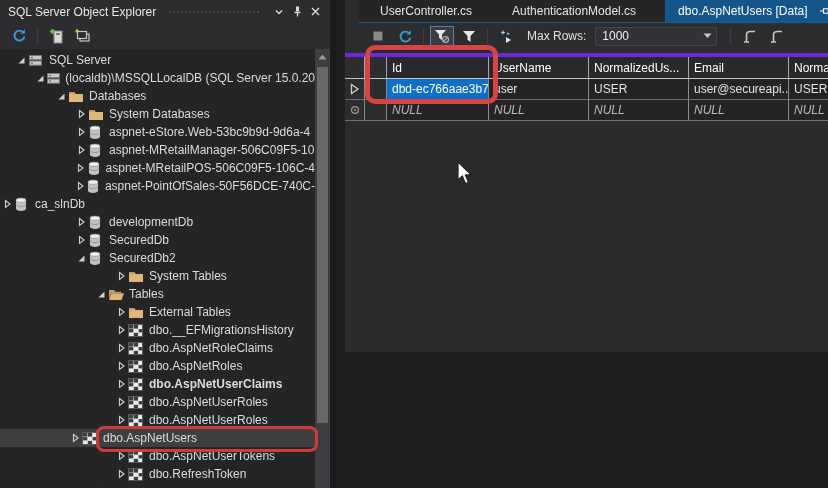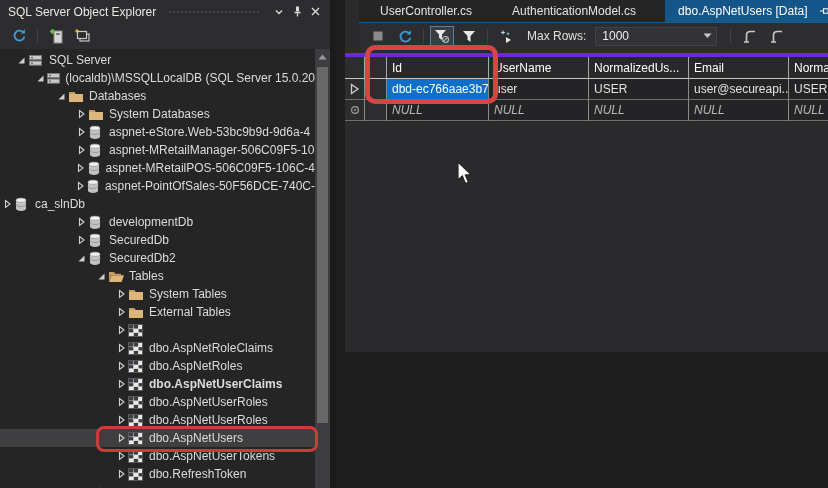--- a/index.html
+++ b/index.html
@@ -332,20 +332,34 @@
         </span>
         <span class="tree-icon">
           <svg width="14" height="15" viewBox="0 0 14 15">
             <path d="M2 3.2 v8.4 c0 1.4 2.3 2.4 5 2.4 s5 -1 5 -2.4 V3.2" fill="#c2c2c0"></path>
             <ellipse cx="7" cy="3.2" rx="5" ry="2.1" fill="#efefed" stroke="#8a8a8a" stroke-width="0.6"></ellipse>
             <path d="M2 7.3 c0 1.3 2.3 2.2 5 2.2 s5 -0.9 5 -2.2" fill="none" stroke="#8f8f8f" stroke-width="0.8"></path>
           </svg>
         </span>
         <span class="tree-label">SecuredDb2</span>
       </div>
+      <div class="tree-row" style="padding-left: 114px;">
+        <span class="expander">
+          <svg width="9" height="10" viewBox="0 0 9 10">
+            <path d="M2.5 1.5 L7 5 L2.5 8.5 Z" fill="none" stroke="#cfcfcf" stroke-width="1.1"></path>
+          </svg>
+        </span>
+        <span class="tree-icon">
+          <svg width="16" height="13" viewBox="0 0 16 13">
+            <path d="M1 2 h5.2 l1.4 2 H15 v8 H1 Z" fill="#dcb67a"></path>
+            <path d="M1 2 h5.2 l1.4 2 H1 Z" fill="#c49c5f"></path>
+          </svg>
+        </span>
+        <span class="tree-label">System Tables</span>
+      </div>
       <div class="tree-row" style="padding-left: 94px;">
         <span class="expander">
           <svg width="9" height="10" viewBox="0 0 9 10">
             <path d="M7.5 2.5 V8.5 H1.5 Z" fill="#cfcfcf"></path>
           </svg>
         </span>
         <span class="tree-icon">
           <svg width="17" height="13" viewBox="0 0 17 13">
             <path d="M1 2 h5 l1.3 1.8 H13 V5 H3.2 L1 12 Z" fill="#c49c5f"></path>
             <path d="M3.4 5.2 H16 L13.5 12 H1.2 Z" fill="#dcb67a"></path>
@@ -358,52 +372,39 @@
           <svg width="9" height="10" viewBox="0 0 9 10">
             <path d="M2.5 1.5 L7 5 L2.5 8.5 Z" fill="none" stroke="#cfcfcf" stroke-width="1.1"></path>
           </svg>
         </span>
         <span class="tree-icon">
           <svg width="16" height="13" viewBox="0 0 16 13">
             <path d="M1 2 h5.2 l1.4 2 H15 v8 H1 Z" fill="#dcb67a"></path>
             <path d="M1 2 h5.2 l1.4 2 H1 Z" fill="#c49c5f"></path>
           </svg>
         </span>
-        <span class="tree-label">System Tables</span>
-      </div>
-      <div class="tree-row" style="padding-left: 114px;">
-        <span class="expander">
-          <svg width="9" height="10" viewBox="0 0 9 10">
-            <path d="M2.5 1.5 L7 5 L2.5 8.5 Z" fill="none" stroke="#cfcfcf" stroke-width="1.1"></path>
-          </svg>
-        </span>
-        <span class="tree-icon">
-          <svg width="16" height="13" viewBox="0 0 16 13">
-            <path d="M1 2 h5.2 l1.4 2 H15 v8 H1 Z" fill="#dcb67a"></path>
-            <path d="M1 2 h5.2 l1.4 2 H1 Z" fill="#c49c5f"></path>
-          </svg>
-        </span>
         <span class="tree-label">External Tables</span>
       </div>
       <div class="tree-row" style="padding-left: 114px;">
         <span class="expander">
           <svg width="9" height="10" viewBox="0 0 9 10">
             <path d="M2.5 1.5 L7 5 L2.5 8.5 Z" fill="none" stroke="#cfcfcf" stroke-width="1.1"></path>
           </svg>
         </span>
         <span class="tree-icon">
           <svg width="15" height="13" viewBox="0 0 15 13">
             <rect x="0.5" y="0.5" width="14" height="12" fill="#e9e9e7" stroke="#5a5a5e"></rect>
             <rect x="1" y="1" width="4.3" height="3.6" fill="#3c3c41"></rect>
             <rect x="5.8" y="1" width="4.3" height="3.6" fill="#3c3c41"></rect>
             <rect x="1" y="5.1" width="4.3" height="3.3" fill="#3c3c41"></rect>
             <rect x="10.6" y="5.1" width="3.6" height="3.3" fill="#3c3c41"></rect>
             <rect x="5.8" y="8.9" width="4.3" height="3.2" fill="#3c3c41"></rect>
           </svg>
         </span>
+        <span class="tree-label">dbo.__EFMigrationsHistory</span>
       </div>
       <div class="tree-row" style="padding-left: 114px;">
         <span class="expander">
           <svg width="9" height="10" viewBox="0 0 9 10">
             <path d="M2.5 1.5 L7 5 L2.5 8.5 Z" fill="none" stroke="#cfcfcf" stroke-width="1.1"></path>
           </svg>
         </span>
         <span class="tree-icon">
           <svg width="15" height="13" viewBox="0 0 15 13">
             <rect x="0.5" y="0.5" width="14" height="12" fill="#e9e9e7" stroke="#5a5a5e"></rect>
@@ -481,21 +482,21 @@
             <rect x="0.5" y="0.5" width="14" height="12" fill="#e9e9e7" stroke="#5a5a5e"></rect>
             <rect x="1" y="1" width="4.3" height="3.6" fill="#3c3c41"></rect>
             <rect x="5.8" y="1" width="4.3" height="3.6" fill="#3c3c41"></rect>
             <rect x="1" y="5.1" width="4.3" height="3.3" fill="#3c3c41"></rect>
             <rect x="10.6" y="5.1" width="3.6" height="3.3" fill="#3c3c41"></rect>
             <rect x="5.8" y="8.9" width="4.3" height="3.2" fill="#3c3c41"></rect>
           </svg>
         </span>
         <span class="tree-label">dbo.AspNetUserRoles</span>
       </div>
-      <div class="tree-row selected" style="padding-left: 114px;">
+      <div class="tree-row selected" style="padding-left: 68px;">
         <span class="expander">
           <svg width="9" height="10" viewBox="0 0 9 10">
             <path d="M2.5 1.5 L7 5 L2.5 8.5 Z" fill="none" stroke="#cfcfcf" stroke-width="1.1"></path>
           </svg>
         </span>
         <span class="tree-icon">
           <svg width="15" height="13" viewBox="0 0 15 13">
             <rect x="0.5" y="0.5" width="14" height="12" fill="#e9e9e7" stroke="#5a5a5e"></rect>
             <rect x="1" y="1" width="4.3" height="3.6" fill="#3c3c41"></rect>
             <rect x="5.8" y="1" width="4.3" height="3.6" fill="#3c3c41"></rect>

